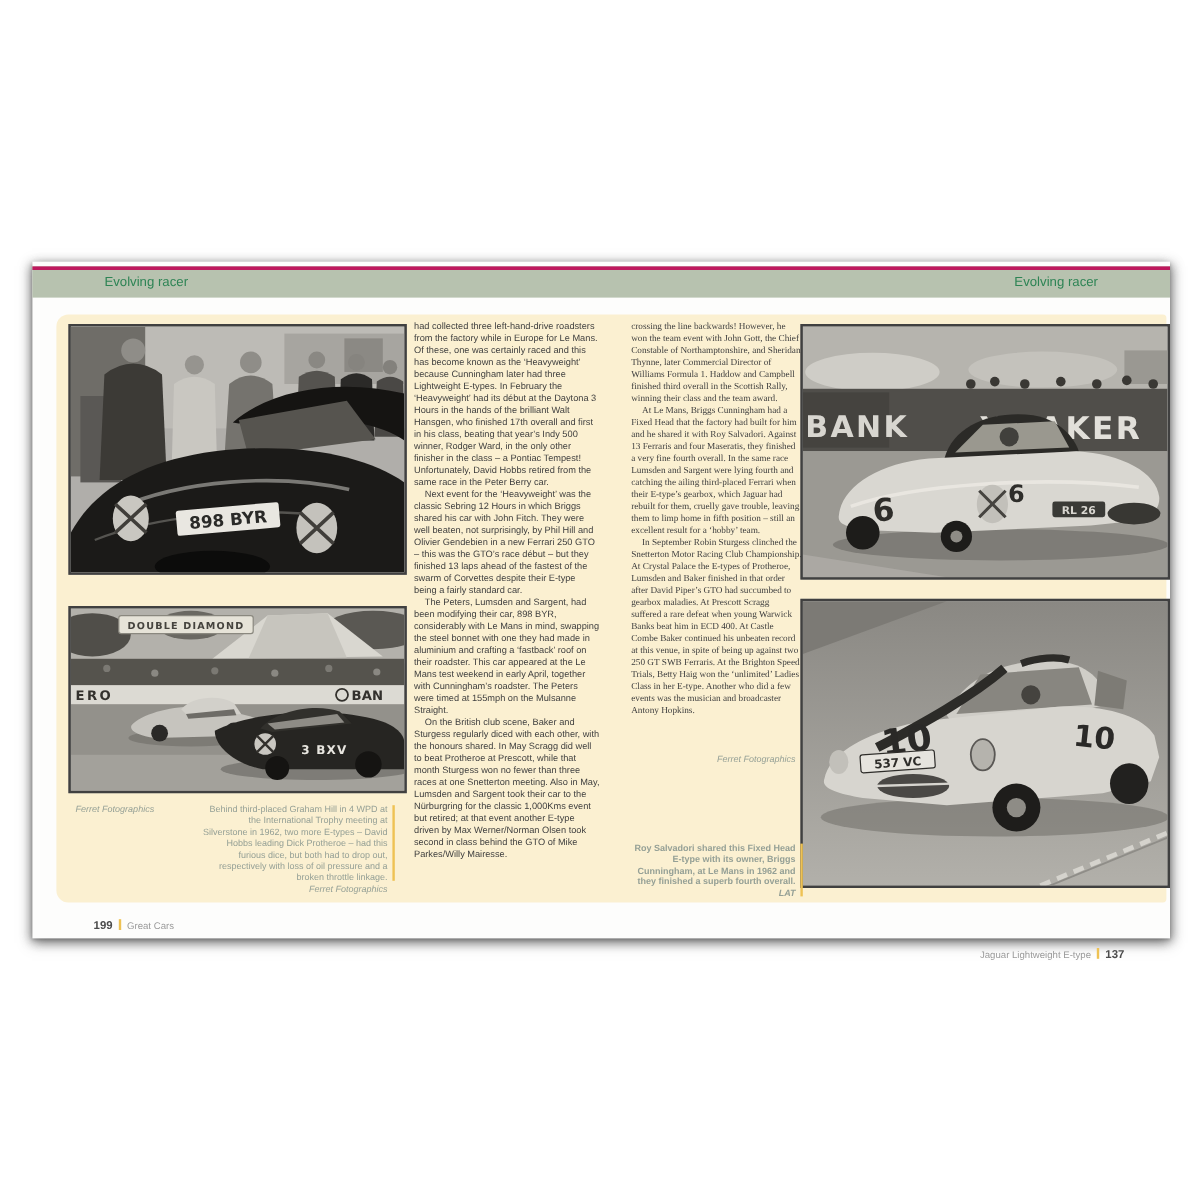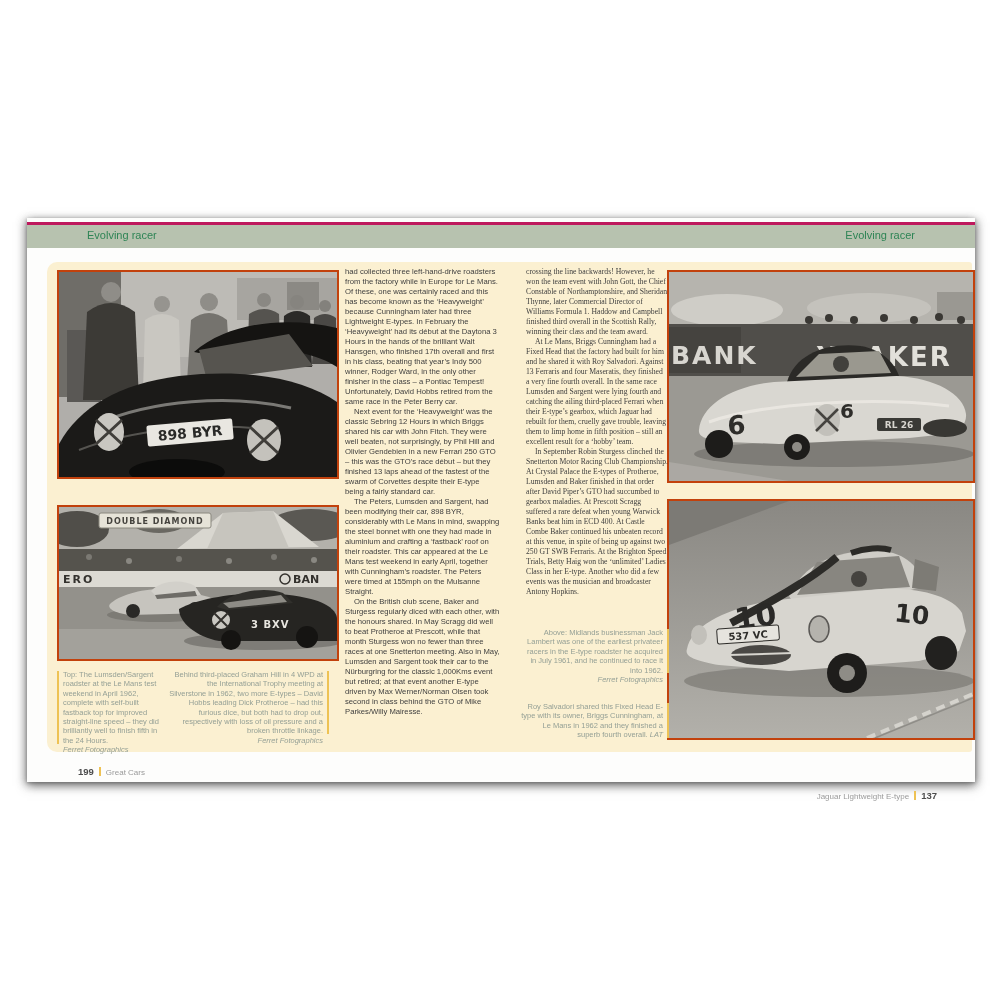--- a/index.html
+++ b/index.html
@@ -19,21 +19,21 @@
     background:#b7c2af;border-top:3px solid #be185d;
   }
   .head-label{position:absolute;top:4px;color:#2e8455;font-size:11px;}
   .head-left{left:60px;}
   .head-right{right:60px;}
   .panel{
     position:absolute;left:20px;top:44px;width:925px;height:490px;
     background:#fbf0d1;border-radius:10px 3px 3px 10px;
   }
   figure.photo{
-    position:absolute;margin:0;padding:0;border:2px solid #c2410c;
+    position:absolute;margin:0;padding:0;border:2px solid #404040;
     overflow:hidden;background:#a7a5a0;
   }
   figure.photo svg{display:block;}
   .p1{left:30px;top:52px;width:278px;height:205px;}
   .p2{left:30px;top:287px;width:278px;height:152px;}
   .p3{left:640px;top:52px;width:304px;height:209px;}
   .p4{left:640px;top:281px;width:304px;height:237px;}
   .col{
     position:absolute;top:49px;font-size:7.7px;line-height:10px;
     color:#3e3e3e;text-align:left;
@@ -50,21 +50,21 @@
     top:1px;bottom:11px;
   }
   .cap-left{padding-left:6px;text-align:left;}
   .cap-left::before{left:0;}
   .cap-right{padding-right:6px;text-align:right;}
   .cap-right::before{right:0;}
   .cap-credit{font-style:italic;display:block;}
   .cap-a{left:30px;top:452px;width:104px;}
   .cap-b{left:142px;top:452px;width:154px;}
   .cap-c{left:494px;top:410px;width:142px;}
-  .cap-d{left:494px;top:484px;width:142px;}
+  .cap-d{left:494px;top:484px;width:142px;font-weight:bold;}
   .cap-d::before{bottom:2px;}
   .cap-d .cap-credit{display:inline;}
   .footer{position:absolute;top:548px;font-size:8px;color:#9a9a9a;white-space:nowrap;}
   .footer .pgnum{font-size:9.5px;font-weight:700;color:#4c4c4c;}
   .fdiv{display:inline-block;width:2px;height:9px;background:#eec254;margin:0 5px;vertical-align:-1px;}
   .footer-left{left:51px;}
   .footer-right{right:38px;margin-top:24px;}
 </style>
 </head>
 <body>
@@ -278,29 +278,27 @@
     <p>The Peters, Lumsden and Sargent, had been modifying their car, 898 BYR, considerably with Le Mans in mind, swapping the steel bonnet with one they had made in aluminium and crafting a ‘fastback’ roof on their roadster. This car appeared at the Le Mans test weekend in early April, together with Cunningham’s roadster. The Peters were timed at 155mph on the Mulsanne Straight.</p>
     <p>On the British club scene, Baker and Sturgess regularly diced with each other, with the honours shared. In May Scragg did well to beat Protheroe at Prescott, while that month Sturgess won no fewer than three races at one Snetterton meeting. Also in May, Lumsden and Sargent took their car to the Nürburgring for the classic 1,000Kms event but retired; at that event another E-type driven by Max Werner/Norman Olsen took second in class behind the GTO of Mike Parkes/Willy Mairesse.</p>
   </div>
   <div class="col col2">
     <p>crossing the line backwards! However, he won the team event with John Gott, the Chief Constable of Northamptonshire, and Sheridan Thynne, later Commercial Director of Williams Formula 1. Haddow and Campbell finished third overall in the Scottish Rally, winning their class and the team award.</p>
     <p>At Le Mans, Briggs Cunningham had a Fixed Head that the factory had built for him and he shared it with Roy Salvadori. Against 13 Ferraris and four Maseratis, they finished a very fine fourth overall. In the same race Lumsden and Sargent were lying fourth and catching the ailing third-placed Ferrari when their E-type’s gearbox, which Jaguar had rebuilt for them, cruelly gave trouble, leaving them to limp home in fifth position – still an excellent result for a ‘hobby’ team.</p>
     <p>In September Robin Sturgess clinched the Snetterton Motor Racing Club Championship. At Crystal Palace the E-types of Protheroe, Lumsden and Baker finished in that order after David Piper’s GTO had succumbed to gearbox maladies. At Prescott Scragg suffered a rare defeat when young Warwick Banks beat him in ECD 400. At Castle Combe Baker continued his unbeaten record at this venue, in spite of being up against two 250 GT SWB Ferraris. At the Brighton Speed Trials, Betty Haig won the ‘unlimited’ Ladies Class in her E-type. Another who did a few events was the musician and broadcaster Antony Hopkins.</p>
   </div>
 
   <div class="cap cap-left cap-a">
-    <span class="cap-text">Top: The Lumsden/Sargent roadster at the Le Mans test weekend in April 1962, complete with self-built fastback top for improved straight-line speed – they did brilliantly well to finish fifth in the 24 Hours.</span>
     <span class="cap-credit">Ferret Fotographics</span>
   </div>
   <div class="cap cap-right cap-b">
     <span class="cap-text">Behind third-placed Graham Hill in 4 WPD at the International Trophy meeting at Silverstone in 1962, two more E-types – David Hobbs leading Dick Protheroe – had this furious dice, but both had to drop out, respectively with loss of oil pressure and a broken throttle linkage.</span>
     <span class="cap-credit">Ferret Fotographics</span>
   </div>
   <div class="cap cap-right cap-c">
-    <span class="cap-text">Above: Midlands businessman Jack Lambert was one of the earliest privateer racers in the E-type roadster he acquired in July 1961, and he continued to race it into 1962.</span>
     <span class="cap-credit">Ferret Fotographics</span>
   </div>
   <div class="cap cap-right cap-d">
     <span class="cap-text">Roy Salvadori shared this Fixed Head E-type with its owner, Briggs Cunningham, at Le Mans in 1962 and they finished a superb fourth overall. </span>
     <span class="cap-credit">LAT</span>
   </div>
 
   <div class="footer footer-left">
     <span class="pgnum">199</span><span class="fdiv"></span><span>Great Cars</span>
   </div>

